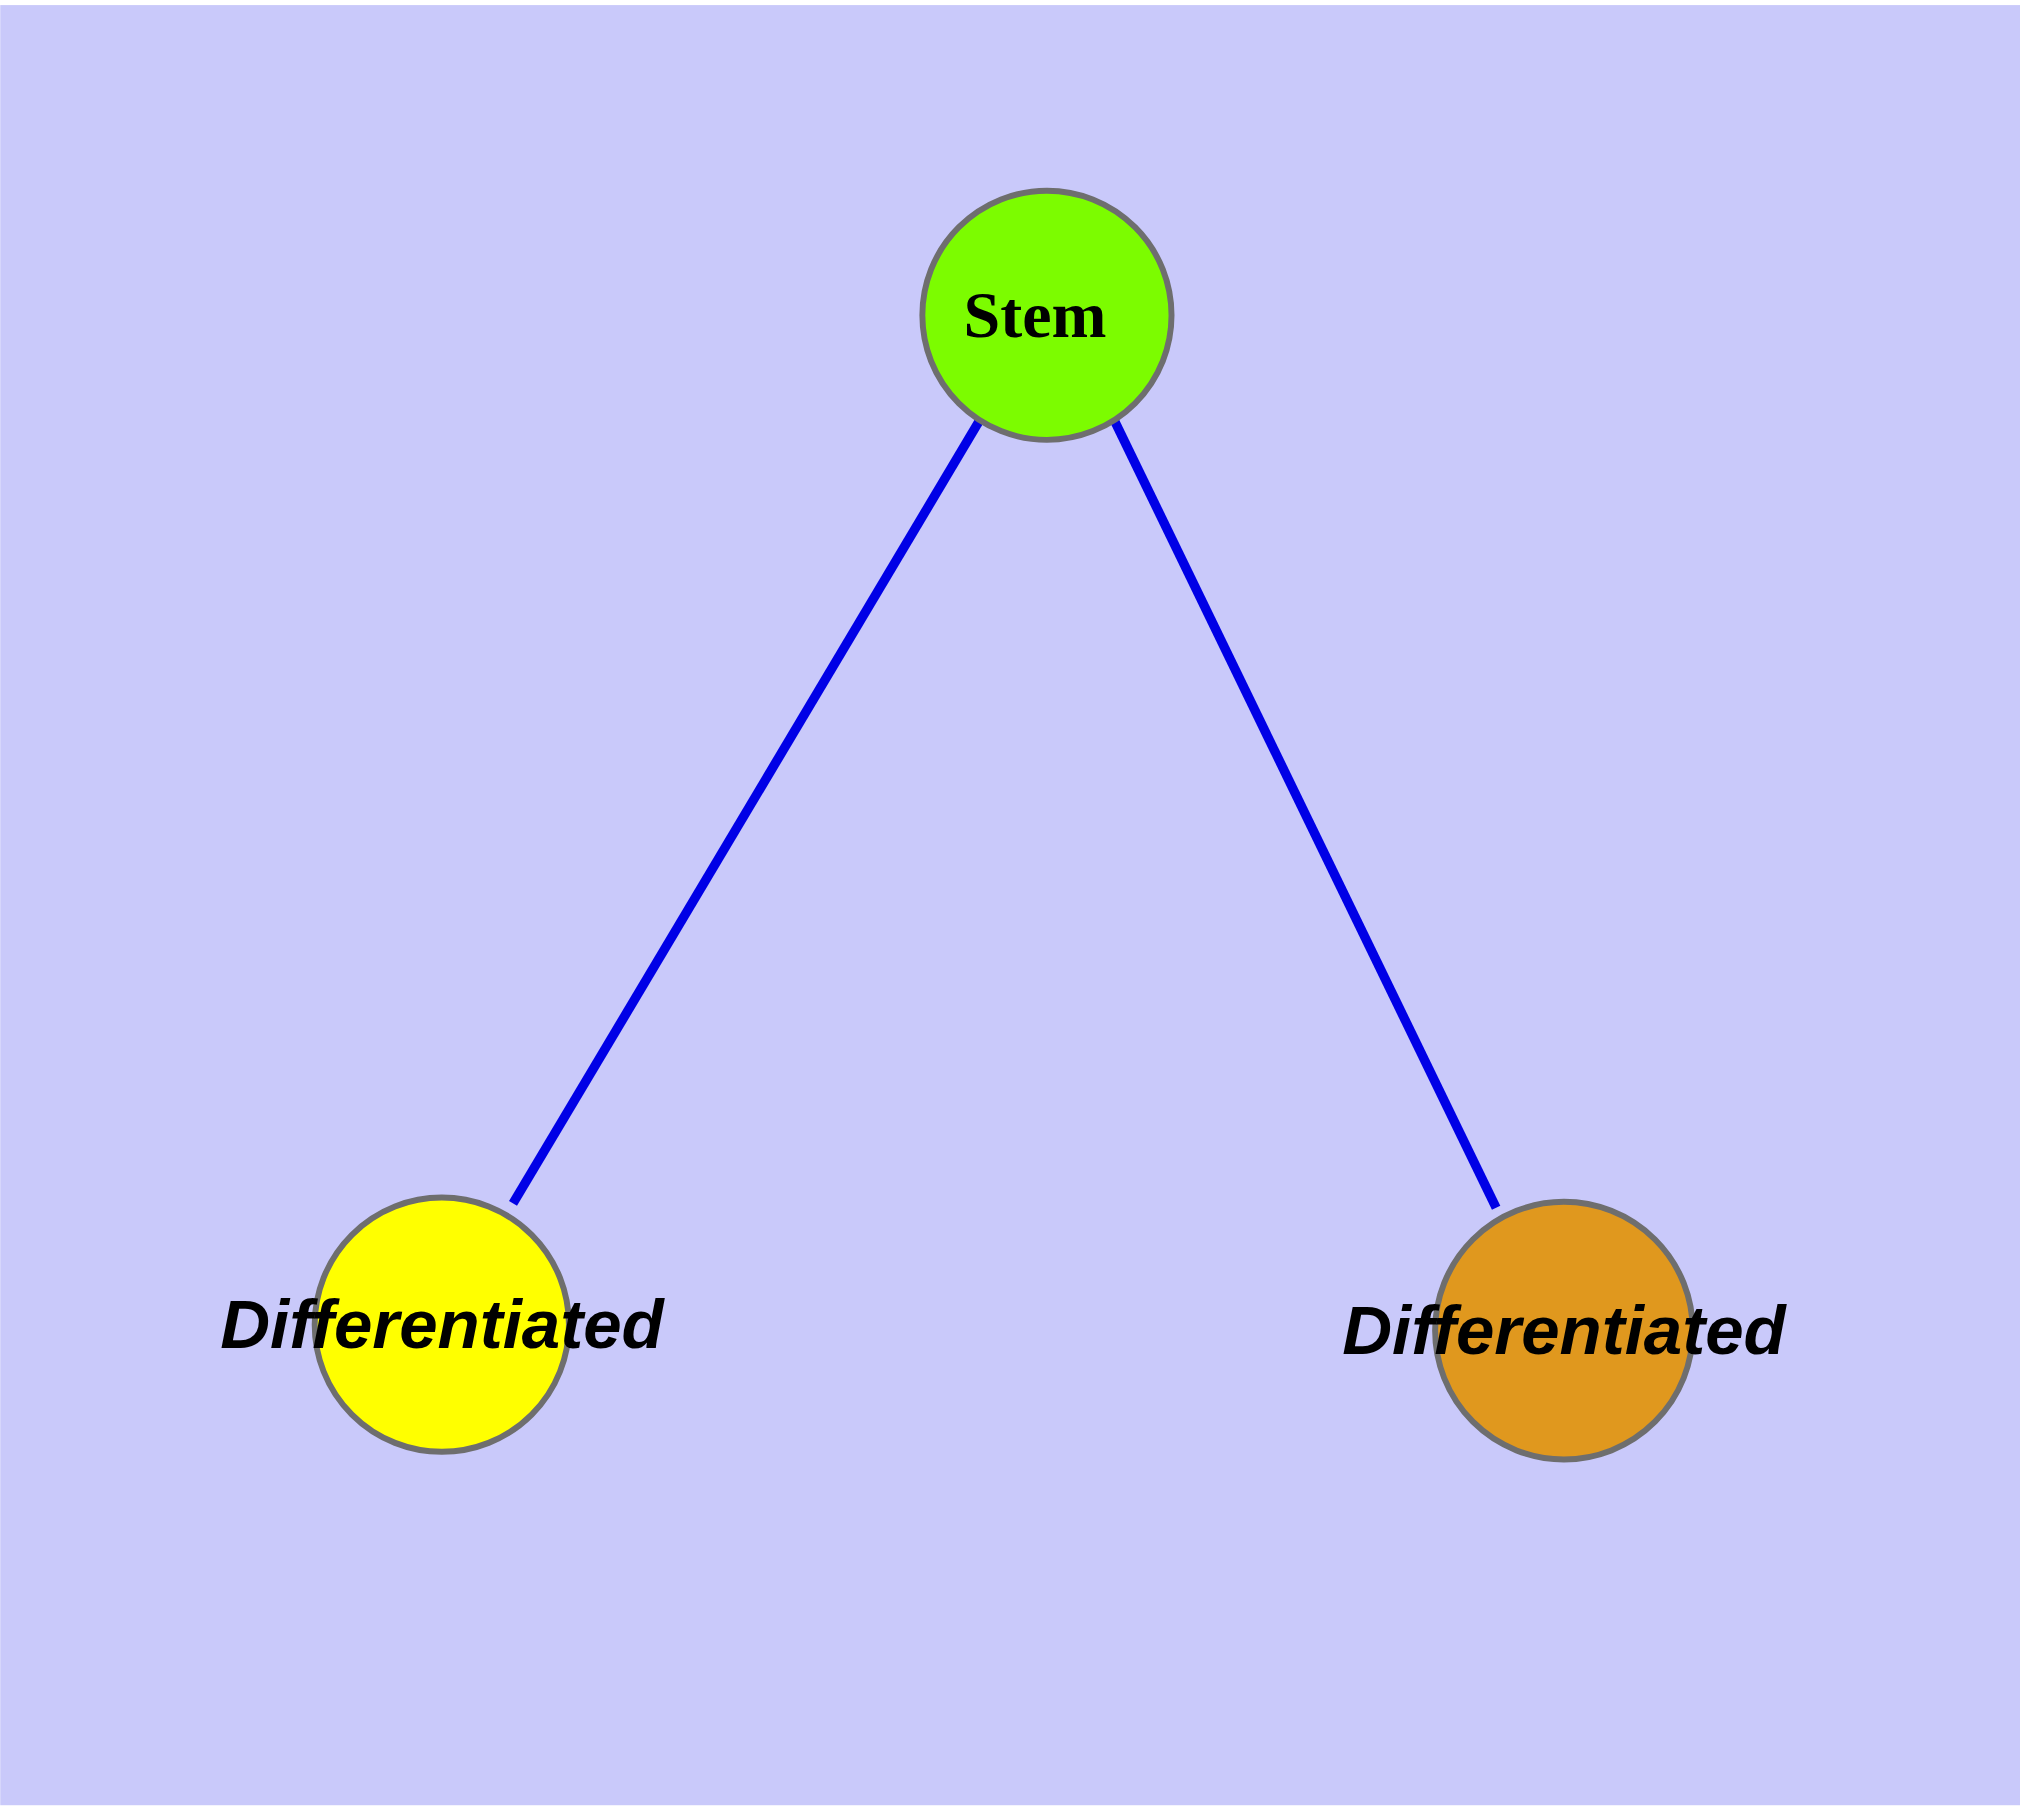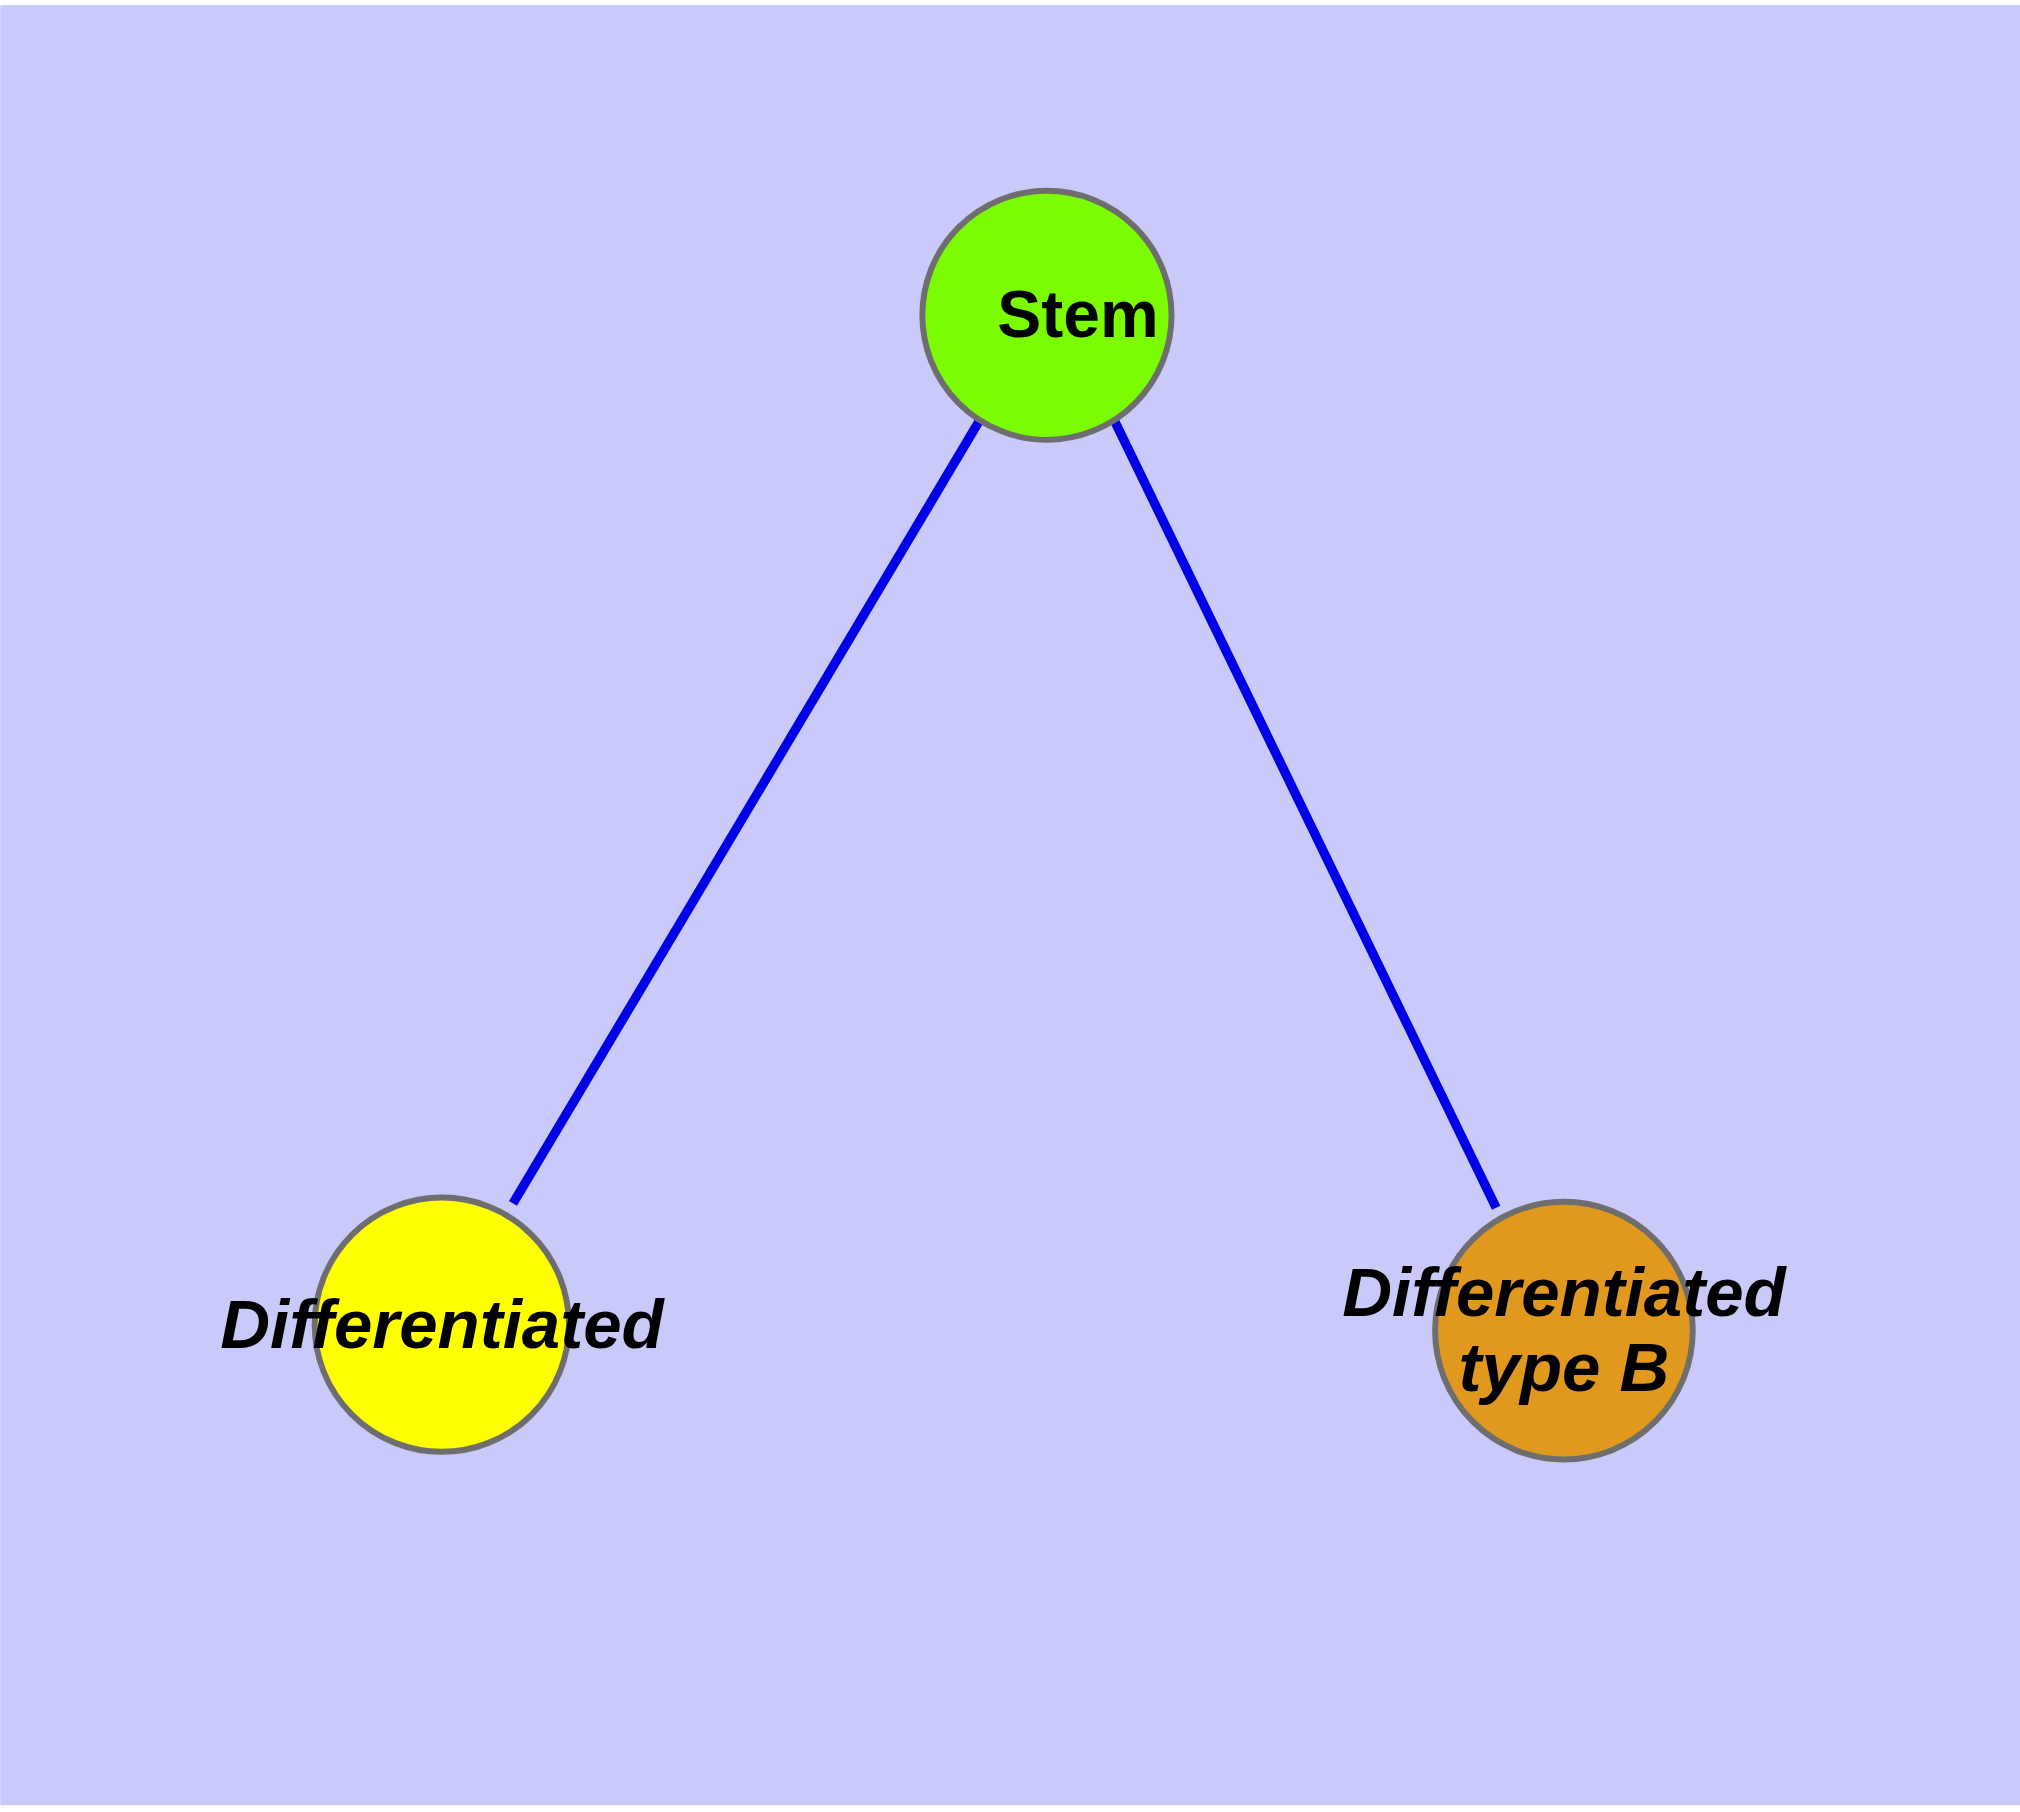--- a/index.html
+++ b/index.html
@@ -57,20 +57,20 @@
       <line id="edge-stem-diff_b" x1="1315" y1="497" x2="1765" y2="1425" stroke="#0000e6" stroke-width="11" stroke-linecap="butt"></line>
     </g>
 
     <g id="nodes-group">
       <circle id="node-stem" cx="1235" cy="372" r="147" fill="#7cfc00" stroke="#6e6e6e" stroke-width="7"></circle>
       <circle id="node-diff_a" cx="521" cy="1563" r="150" fill="#ffff00" stroke="#6e6e6e" stroke-width="7"></circle>
       <circle id="node-diff_b" cx="1845" cy="1570" r="152" fill="#e0981e" stroke="#6e6e6e" stroke-width="7"></circle>
     </g>
   </svg>
 
-  <div class="node-label label-stem" id="label-stem" style="left: 1078px; top: 315px; font-size: 66px; color: rgb(0, 0, 0);"><span>Stem</span></div>
+  <div class="node-label label-stem" id="label-stem" style="left: 1035px; top: 315px; font-size: 66px; color: rgb(0, 0, 0); font-family: Liberation Serif, serif;"><span>Stem</span></div>
 
   <div class="node-label label-leaf" id="label-diff_a" style="left: 442px; top: 1325px; font-size: 69px; color: rgb(0, 0, 0);"><span>Differentiated</span><br></div>
 
-  <div class="node-label label-leaf" id="label-diff_b" style="left: 1564px; top: 1331px; font-size: 69px; color: rgb(0, 0, 0);"><span>Differentiated</span><br><span>type B</span></div>
+  <div class="node-label label-leaf" id="label-diff_b" style="left: 1564px; top: 1331px; font-size: 69px; color: rgb(0, 0, 0);"><span>Differentiated</span><br></div>
 
 </div>
 
 
 </body></html>

